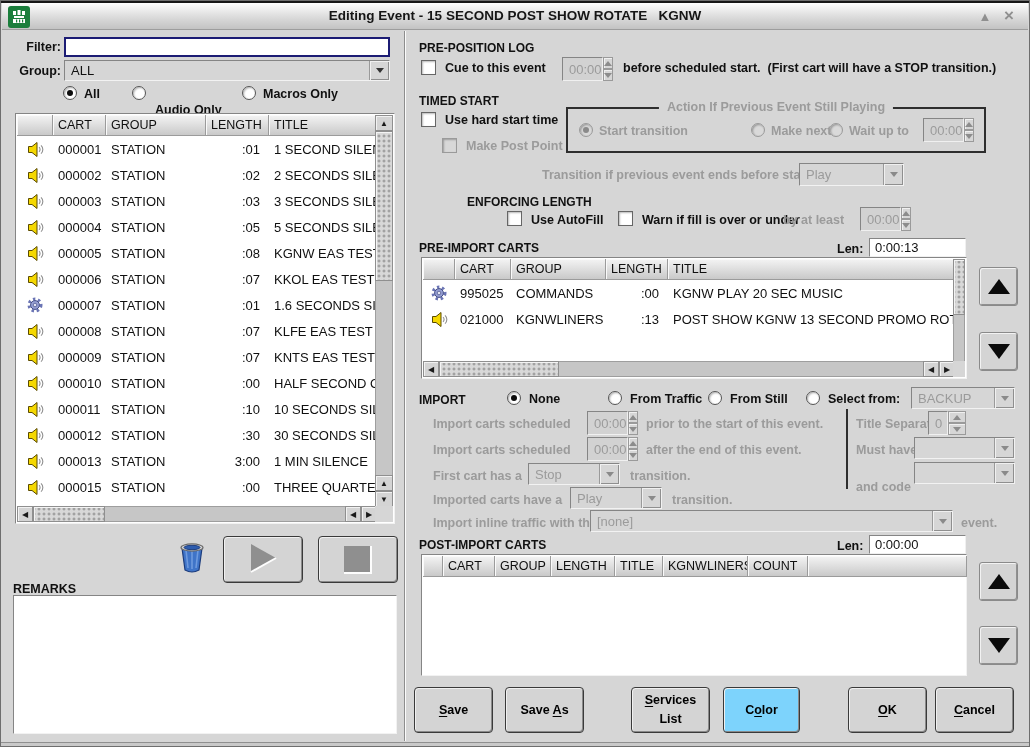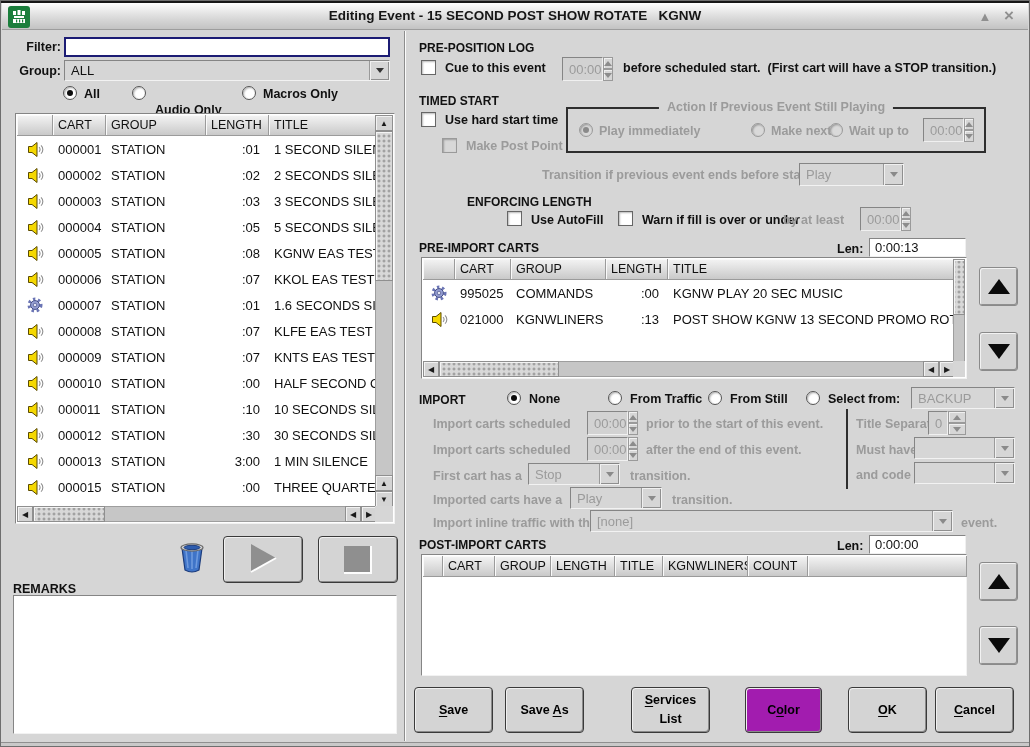--- a/index.html
+++ b/index.html
@@ -387,21 +387,21 @@
   <div class="heading" style="left:418px;top:93px;">TIMED START</div>
   <div class="cb" style="left:420px;top:111px;"></div>
   <div class="lbl" style="left:444px;top:112px;">Use hard start time</div>
   <div class="cb disabled" style="left:441px;top:137px;"></div>
   <div class="lbl dis" style="left:465px;top:138px;">Make Post Point</div>
 
   <div class="groupbox" style="left:565px;top:106px;width:420px;height:46px;">
     <div class="legend">Action If Previous Event Still Playing</div>
   </div>
   <div class="radio checked disabled" style="left:578px;top:122px;"></div>
-  <div class="lbl dis" style="left:598px;top:123px;">Play immediately</div>
+  <div class="lbl dis" style="left:598px;top:123px;">Start transition</div>
   <div class="radio disabled" style="left:750px;top:122px;"></div>
   <div class="lbl dis" style="left:770px;top:123px;">Make next</div>
   <div class="radio disabled" style="left:828px;top:122px;"></div>
   <div class="lbl dis" style="left:848px;top:123px;">Wait up to</div>
   <div class="spin" style="left:908px;top:117px;width:62px;height:24px;">
     <div class="val">00:00</div>
     <div class="sbtns">
         <div class="sbtn up"></div>
         <div class="sbtn dn"></div>
       </div>
@@ -544,21 +544,21 @@
     <div class="sbtns">
         <div class="sbtn up"></div>
         <div class="sbtn dn"></div>
       </div>
   </div>
   <div class="lbl dis" style="left:855px;top:442px;">Must have code</div>
   <div class="combo disabled" style="left:913px;top:436px;width:101px;height:22px;">
     <div class="cval"></div>
     <div class="carr"></div>
   </div>
-  <div class="lbl dis" style="left:855px;top:467px;">and code</div>
+  <div class="lbl dis" style="left:855px;top:479px;">and code</div>
   <div class="combo disabled" style="left:913px;top:461px;width:101px;height:22px;">
     <div class="cval"></div>
     <div class="carr"></div>
   </div>
 
   <div class="heading" style="left:418px;top:537px;">POST-IMPORT CARTS</div>
   <div class="lbl" style="left:836px;top:538px;">Len:</div>
   <div class="lenfield" style="left:868px;top:534px;width:97px;height:19px;">0:00:00</div>
 
   <div class="tbl" style="left:420px;top:553px;width:546px;height:122px;">
@@ -584,21 +584,21 @@
   <div class="btn" style="left:413px;top:686px;width:79px;height:46px;">
     <span><span></span><span class="u">S</span><span>ave</span></span>
   </div>
   <div class="btn" style="left:504px;top:686px;width:79px;height:46px;">
     <span><span>Save </span><span class="u">A</span><span>s</span></span>
   </div>
   <div class="btn" style="left:630px;top:686px;width:79px;height:46px;line-height:1.5;">
     <span><span></span><span class="u">S</span><span>ervices</span></span>
     <span>List</span>
   </div>
-  <div class="btn" style="left:744px;top:686px;width:77px;height:46px;;background:#a21caf" id="color-btn">
+  <div class="btn" style="left:722px;top:686px;width:77px;height:46px;;background:#7dd3fc" id="color-btn">
     <span><span>C</span><span class="u">o</span><span>lor</span></span>
   </div>
   <div class="btn" style="left:847px;top:686px;width:79px;height:46px;">
     <span><span></span><span class="u">O</span><span>K</span></span>
   </div>
   <div class="btn" style="left:934px;top:686px;width:79px;height:46px;">
     <span><span></span><span class="u">C</span><span>ancel</span></span>
   </div>
 
   <div class="frame-bottom"></div>

